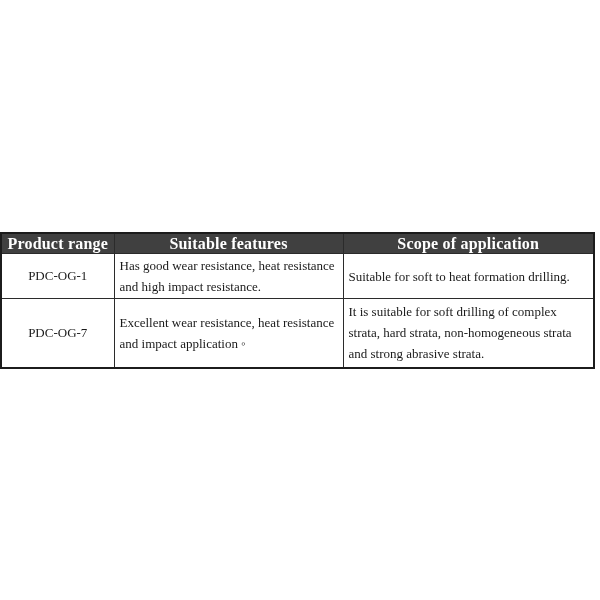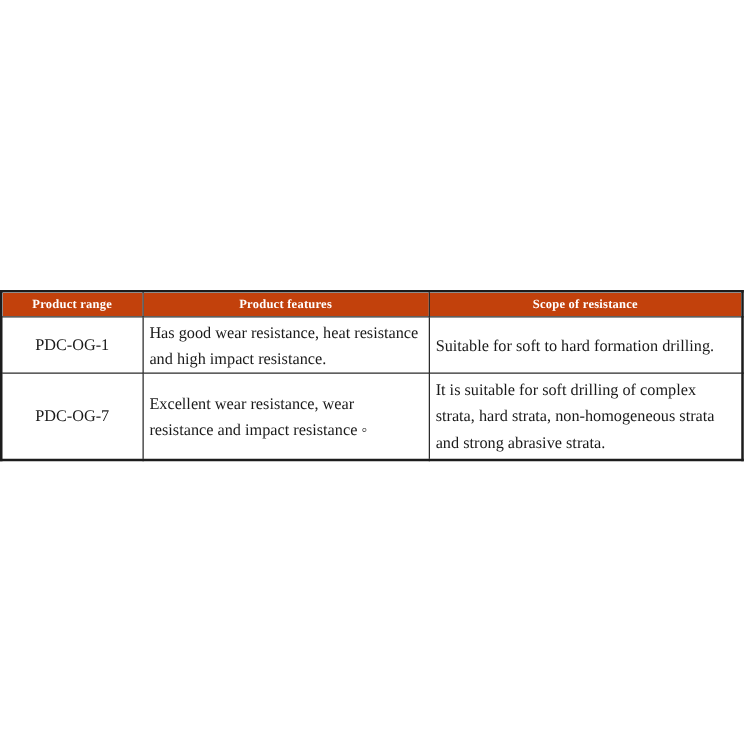--- a/index.html
+++ b/index.html
@@ -27,26 +27,26 @@
     font-size: 13px;
     color: #1a1a1a;
   }
   table.product-table th,
   table.product-table td {
     border: 1px solid #2b2b2b;
     vertical-align: middle;
     overflow: hidden;
   }
   table.product-table thead th {
-    background: #c2410c;
+    background: #404040;
     color: #ffffff;
     font-weight: bold;
     height: 19px;
     text-align: center;
-    font-size: 10px;
+    font-size: 16px;
     padding: 0 2px;
     letter-spacing: 0.2px;
     margin-left: 31px;
   }
   tr.body-row-1 { height: 43px; margin-left: 24px; }
   tr.body-row-2 { height: 69px; }
   td.cell-range {
     text-align: center;
     padding: 0 2px;
   }
@@ -63,30 +63,30 @@
 <div class="canvas">
   <table class="product-table">
     <colgroup>
       <col style="width:113px">
       <col style="width:229px">
       <col style="width:251px">
     </colgroup>
     <thead>
       <tr>
         <th>Product range</th>
-        <th>Product features</th>
-        <th>Scope of resistance</th>
+        <th>Suitable features</th>
+        <th>Scope of application</th>
       </tr>
     </thead>
     <tbody>
       <tr class="body-row-1">
         <td class="cell-range">PDC-OG-1</td>
         <td class="cell-features">Has good wear resistance, heat resistance and high impact resistance.</td>
-        <td class="cell-scope">Suitable for soft to hard formation drilling.</td>
+        <td class="cell-scope">Suitable for soft to heat formation drilling.</td>
       </tr>
       <tr class="body-row-2">
         <td class="cell-range">PDC-OG-7</td>
-        <td class="cell-features">Excellent wear resistance, wear resistance and impact resistance ◦</td>
+        <td class="cell-features">Excellent wear resistance, heat resistance and impact application ◦</td>
         <td class="cell-scope">It is suitable for soft drilling of complex strata, hard strata, non-homogeneous strata and strong abrasive strata.</td>
       </tr>
     </tbody>
   </table>
 </div>
 
 </body></html>

